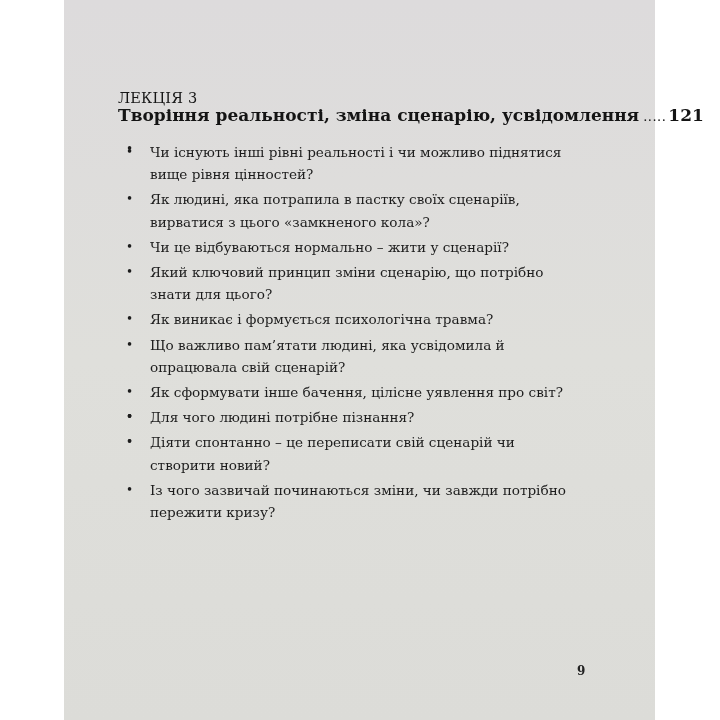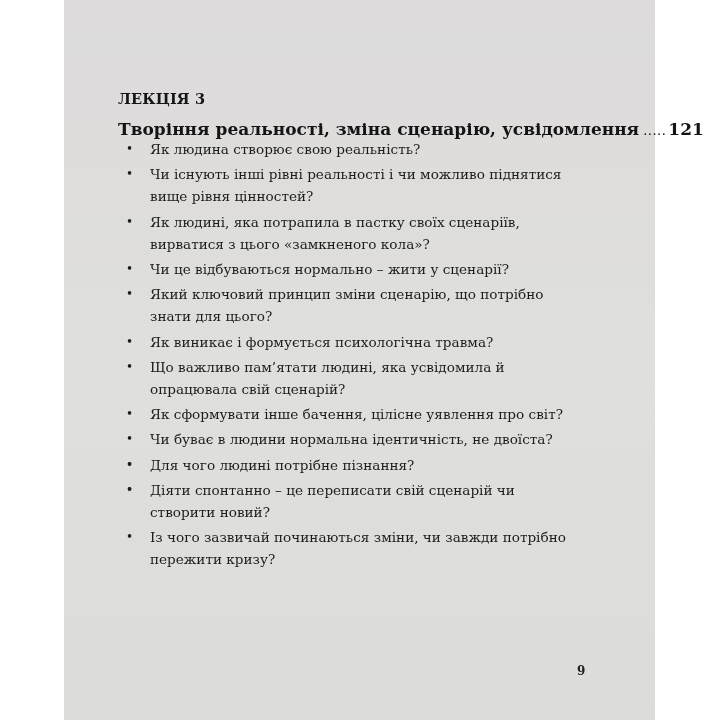--- a/index.html
+++ b/index.html
@@ -19,28 +19,28 @@
       background: #dcdcda;
       background: linear-gradient(180deg, #dddbdc 0%, #dfdfdb 50%, #dcdcd8 100%);
       font-family: "DejaVu Serif", "Liberation Serif", serif;
       color: #1a1a1a;
     }
     .lecture-label {
       position: absolute;
       left: 54px;
       top: 90px;
       font-size: 14.5px;
-      font-weight: bold;
+      font-weight: normal;
       letter-spacing: 0.2px;
       color: #161616;
     }
     .lecture-title {
       position: absolute;
       left: 54px;
-      top: 119px;
+      top: 105px;
       width: 470px;
       font-size: 17px;
       font-weight: bold;
       color: #141414;
       white-space: nowrap;
       display: flex;
       align-items: baseline;
       text-align: center;
     }
     .lecture-title .dots {
@@ -87,29 +87,29 @@
 <div class="page">
   <div class="lecture-label">ЛЕКЦІЯ 3</div>
 
   <div class="lecture-title">
     <span>Творіння реальності, зміна сценарію, усвідомлення</span>
     <span class="dots">.....</span>
     <span>121</span>
   </div>
 
   <ul class="questions">
-    <li><span class="bullet">•</span><span>Як людина створює свою реальність?</span></li>
+    <li><span class="bullet">•</span></li>
     <li><span class="bullet">•</span><span>Чи існують інші рівні реальності і чи можливо піднятися вище рівня цінностей?</span></li>
     <li><span class="bullet">•</span><span>Як людині, яка потрапила в пастку своїх сценаріїв, вирватися з цього «замкненого кола»?</span></li>
     <li><span class="bullet">•</span><span>Чи це відбуваються нормально – жити у сценарії?</span></li>
     <li><span class="bullet">•</span><span>Який ключовий принцип зміни сценарію, що потрібно знати для цього?</span></li>
     <li><span class="bullet">•</span><span>Як виникає і формується психологічна травма?</span></li>
     <li><span class="bullet">•</span><span>Що важливо пам’ятати людині, яка усвідомила й опрацювала свій сценарій?</span></li>
     <li><span class="bullet">•</span><span>Як сформувати інше бачення, цілісне уявлення про світ?</span></li>
-    <li><span class="bullet">•</span><span>Чи буває в людини нормальна ідентичність, не двоїста?</span></li>
+    <li><span class="bullet">•</span></li>
     <li><span class="bullet">•</span></li>
     <li><span class="bullet">•</span><span>Для чого людині потрібне пізнання?</span></li>
     <li><span class="bullet">•</span></li>
     <li><span class="bullet">•</span><span>Діяти спонтанно – це переписати свій сценарій чи створити новий?</span></li>
     <li><span class="bullet">•</span><span>Із чого зазвичай починаються зміни, чи завжди потрібно пережити кризу?</span></li>
   </ul>
 
   <div class="page-number">9</div>
 </div>
 

